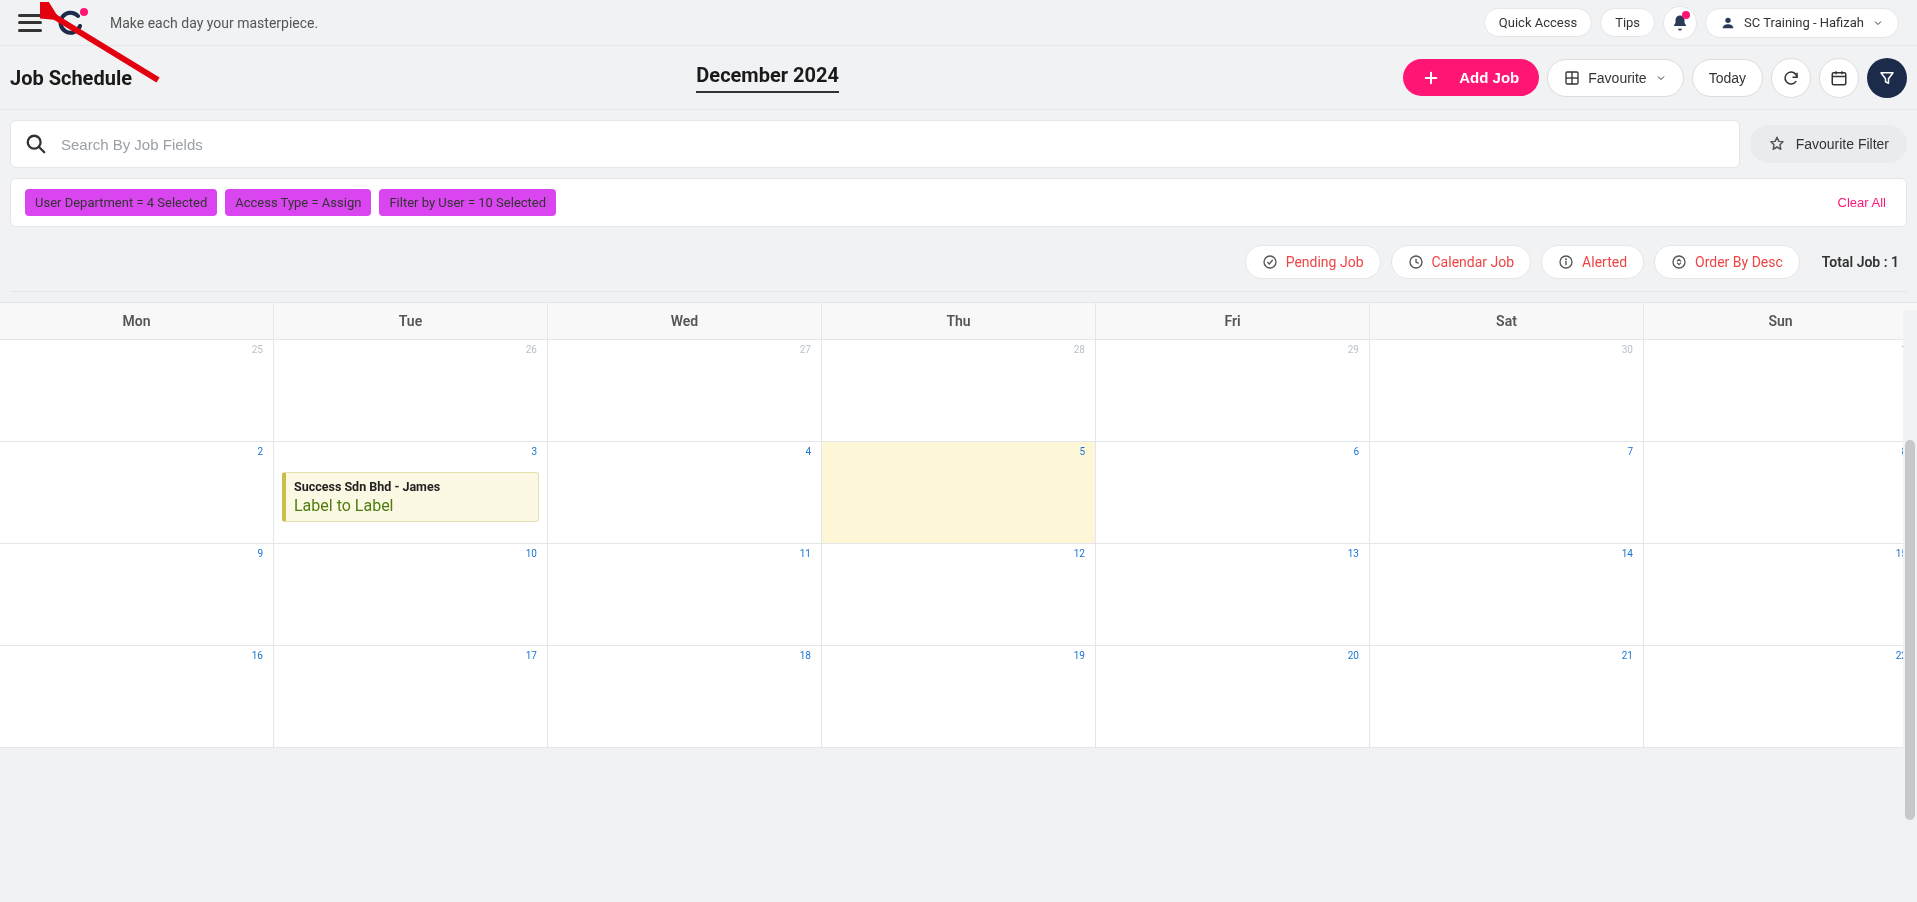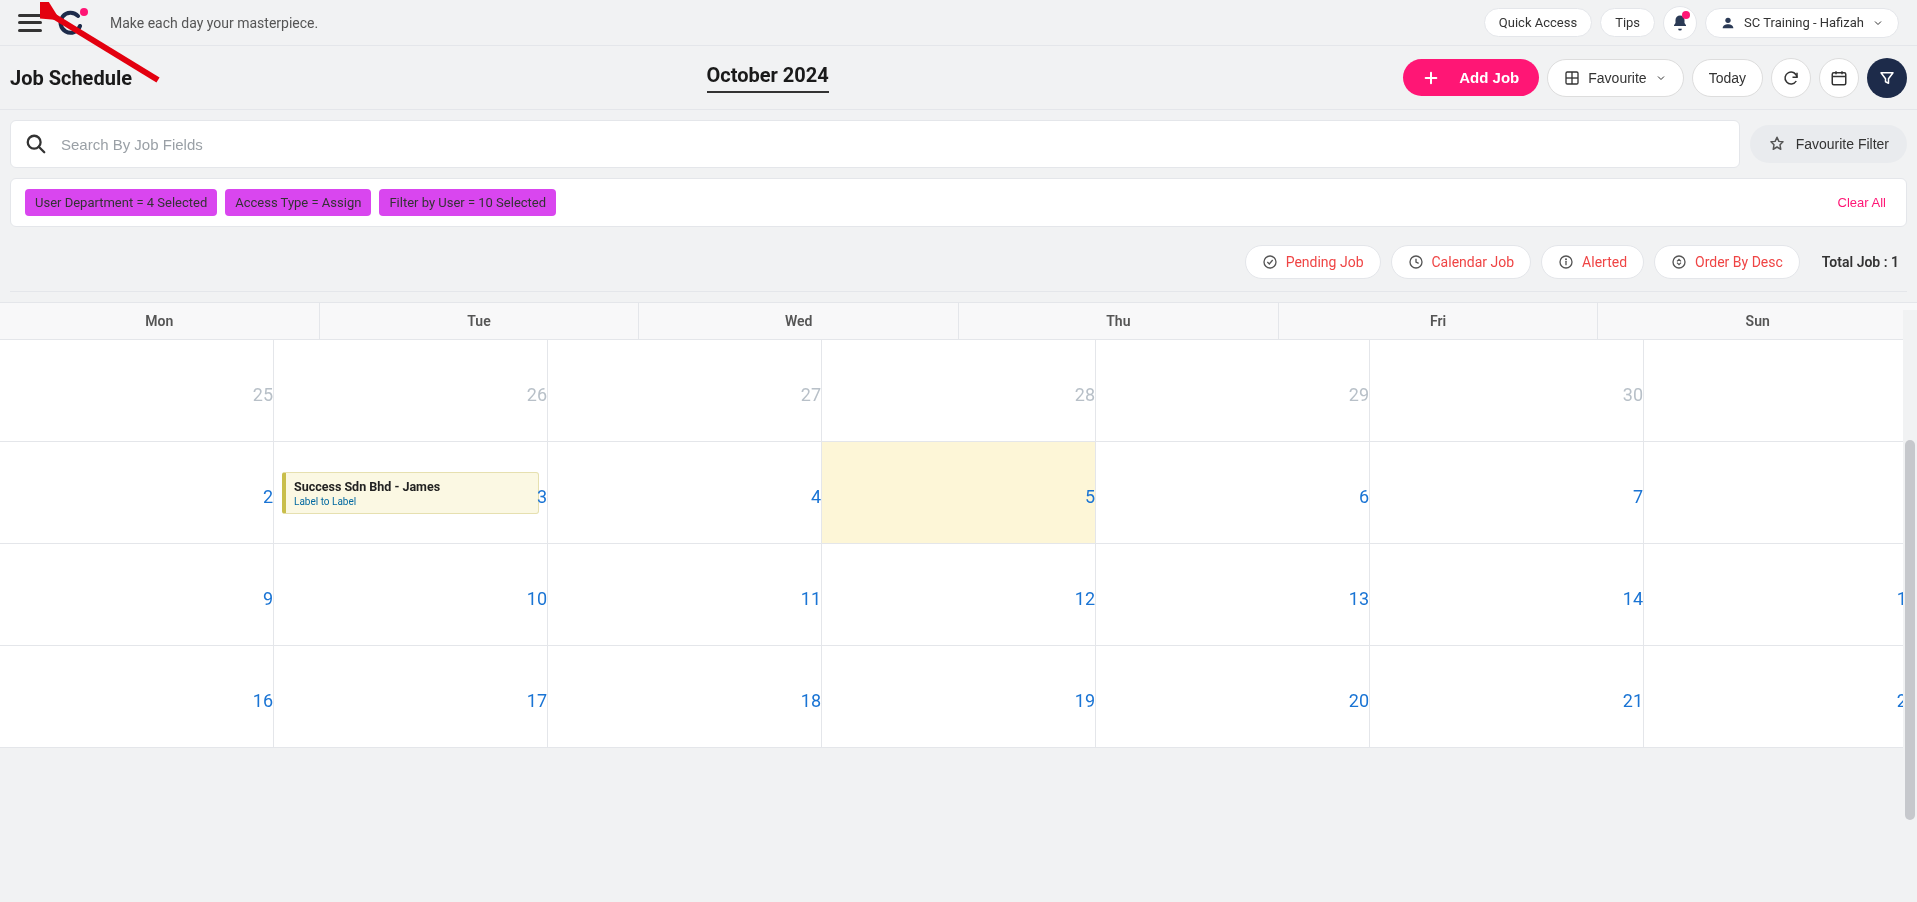--- a/index.html
+++ b/index.html
@@ -53,26 +53,26 @@
   .total-job { font-size:14px; font-weight:600; color:#333; margin-left:8px; padding:8px 4px;}
 
   
   .calendar { border-top:1px solid #e4e6ea; background:#fff; }
   .cal-header-row { display:flex; background:#f8f8f9; border-bottom:1px solid #e4e6ea; }
   .cal-header-cell { flex:1; text-align:center; font-size:14px; font-weight:600; color:#555; padding:10px 0; border-right:1px solid #e4e6ea;}
   .cal-header-cell:last-child{ border-right:none;}
   .cal-row { display:flex; border-bottom:1px solid #e4e6ea; height:102px; }
   .cal-cell { flex:1; border-right:1px solid #e4e6ea; padding:4px 8px; position:relative; cursor:pointer; background:#fff;}
   .cal-cell:last-child{ border-right:none;}
-  .cal-date { position:absolute; top:4px; right:0; font-size:18px; color:#1a74d4;margin-top:40px;}
+  .cal-date { position:absolute; top:4px; right:10px; font-size:10px; color:#1a74d4;}
   .cal-date.muted { color:#b8c0c8; }
   .cal-cell.today { background:#fdf6d7; }
   .event-card { margin-top:26px; background:#fbf8e3; border:1px solid #e6e0b0; border-left:4px solid #c9be4a; border-radius:3px; padding:6px 8px; font-size:12px; cursor:pointer;}
   .event-title { font-weight:700; color:#222; font-size:12.5px;}
-  .event-sub { color:#0369a1; font-size:10px; margin-top:2px;}
+  .event-sub { color:#4d7c0f; font-size:16px; margin-top:2px;}
 
   
   .vscroll { position:absolute; right:0; top:310px; bottom:0; width:14px; background:#f1f2f3;}
   .vscroll-thumb { position:absolute; right:2px; width:10px; top:130px; height:380px; background:#c6c8cc; border-radius:6px;}
 
   svg { display:block; }
 </style>
 </head>
 <body>
 
@@ -119,21 +119,21 @@
     <marker id="ah" markerWidth="12" markerHeight="12" refX="2" refY="6" orient="auto">
       <path d="M12 0 L0 6 L12 12 z" fill="#e3000f"></path>
     </marker>
   </defs>
   <line x1="118" y1="78" x2="10" y2="12" stroke="#e3000f" stroke-width="6" marker-end="url(#ah)"></line>
 </svg>
 
 <div class="subheader">
   <div class="page-title">Job Schedule</div>
   <div class="subheader-center">
-    <span class="month-label">October 2024</span>
+    <span class="month-label">December 2024</span>
   </div>
   <div class="subheader-actions">
     <button class="btn-primary">
       <svg width="16" height="16" viewBox="0 0 24 24">
           <path d="M12 4v16M4 12h16" stroke="#fff" stroke-width="3" stroke-linecap="round"></path>
         </svg>
       <span>Add Job</span>
     </button>
     <button class="btn-outline">
       <svg width="16" height="16" viewBox="0 0 24 24">
@@ -232,20 +232,21 @@
 
 </div>
 
 <div class="calendar">
   <div class="cal-header-row" id="cal-header-row">
       <div class="cal-header-cell">Mon</div>
       <div class="cal-header-cell">Tue</div>
       <div class="cal-header-cell">Wed</div>
       <div class="cal-header-cell">Thu</div>
       <div class="cal-header-cell">Fri</div>
+      <div class="cal-header-cell">Sat</div>
       <div class="cal-header-cell">Sun</div>
     </div>
   <div id="cal-body">
       <div class="cal-row">
         <div class="cal-cell">
           <div class="cal-date muted">25</div>
         </div>
         <div class="cal-cell">
           <div class="cal-date muted">26</div>
         </div>

